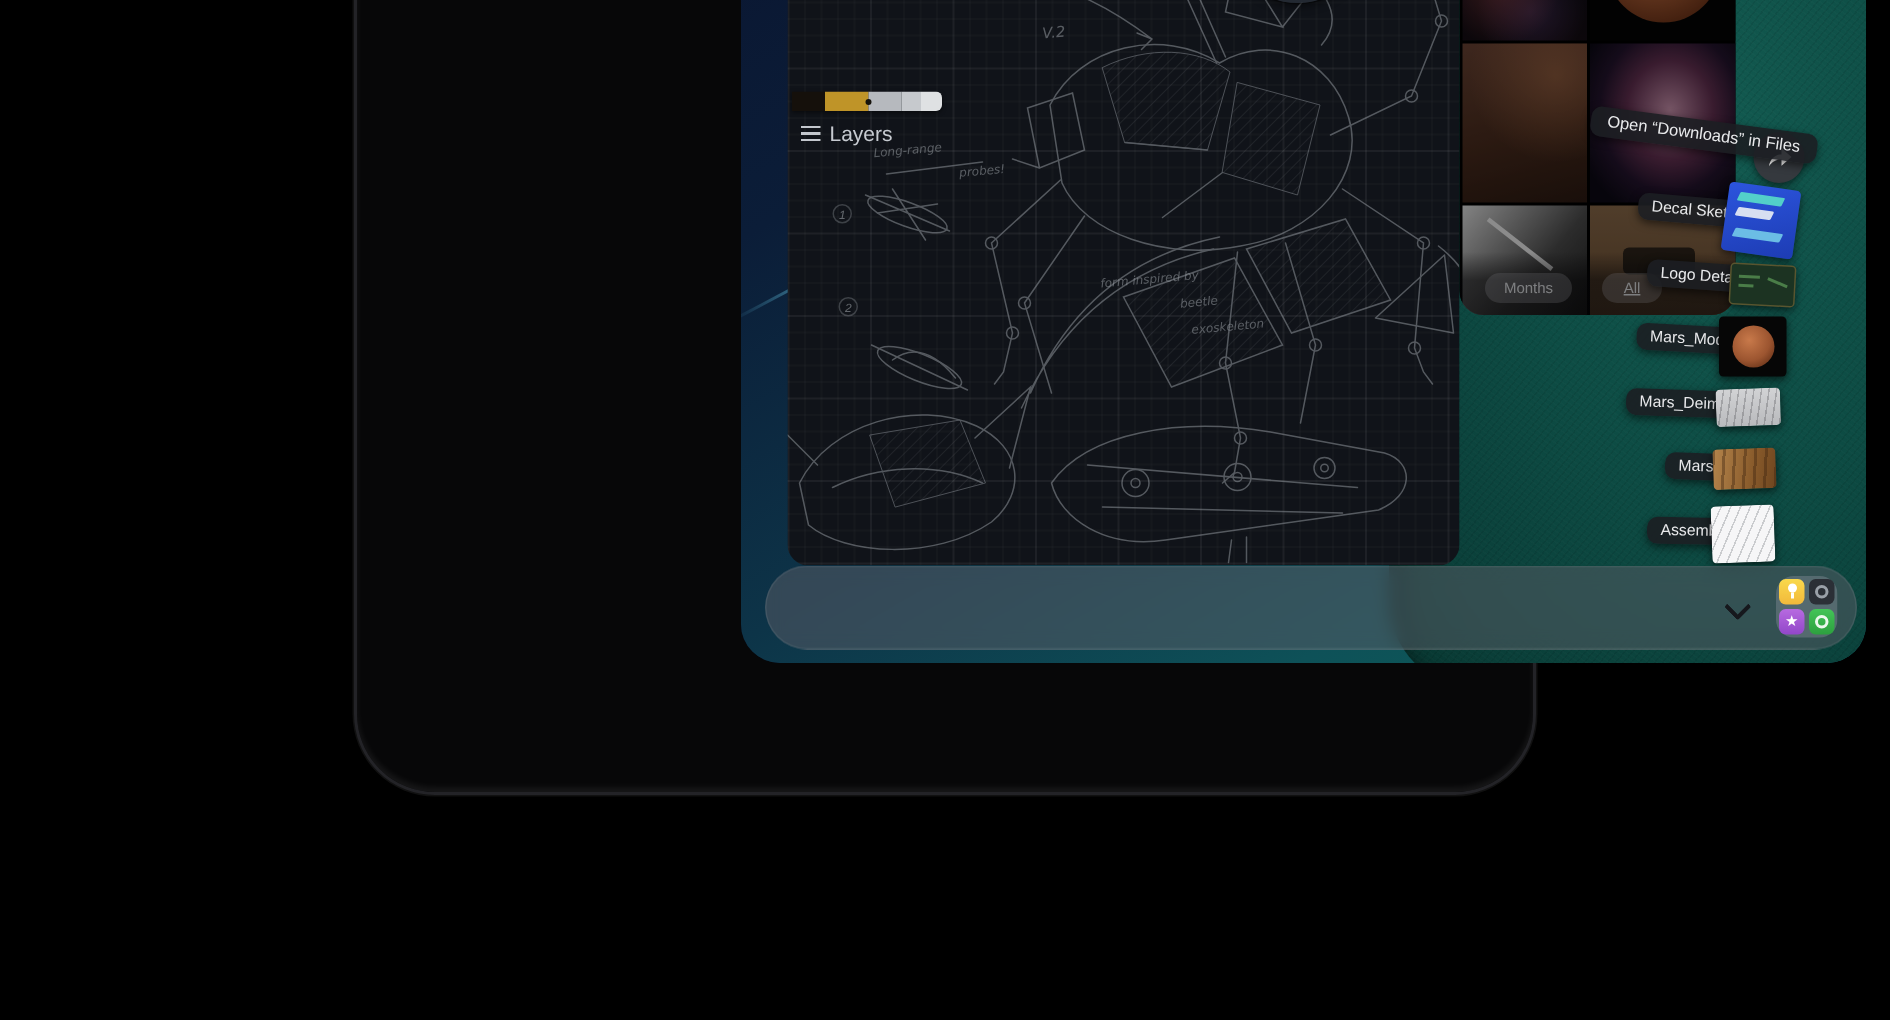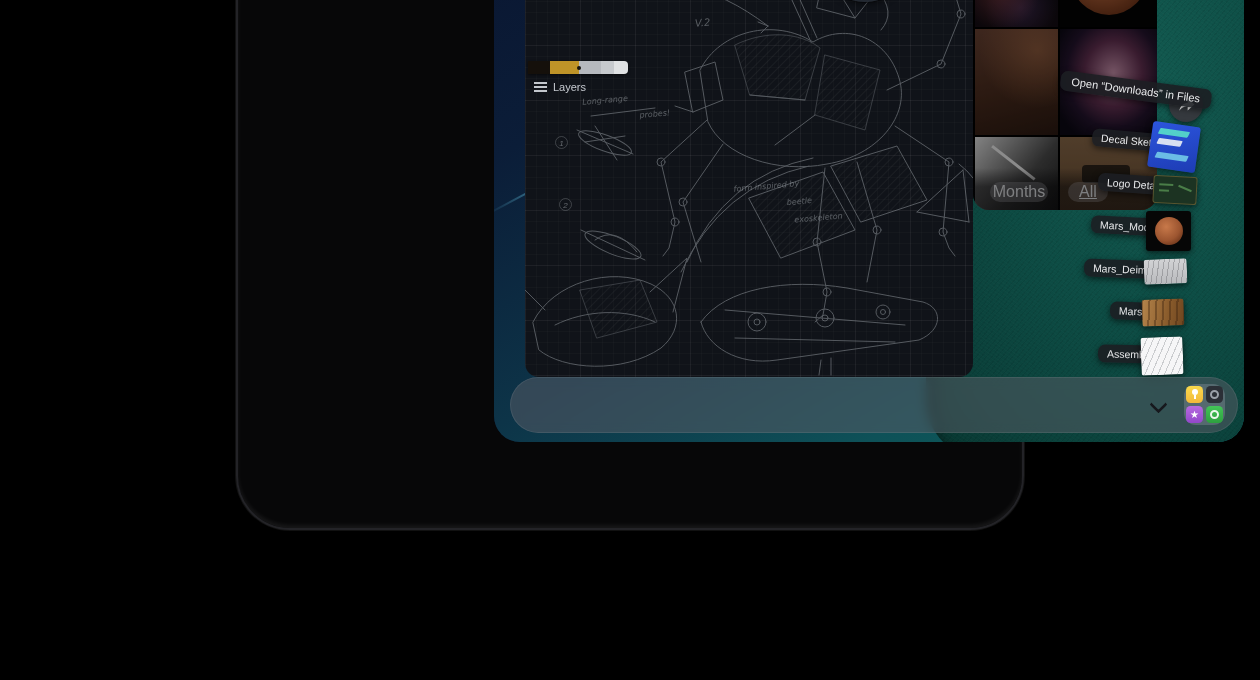--- a/index.html
+++ b/index.html
@@ -51,21 +51,21 @@
         #e7e9ec 0 45deg, #2a313b 45deg 90deg, #232932 90deg 135deg, #2a313b 135deg 180deg,
         #232932 180deg 225deg, #2a313b 225deg 270deg, #232932 270deg 315deg, #2a313b 315deg 360deg);
       box-shadow:0 0 0 1px rgba(0,0,0,.4), 0 2px 6px rgba(0,0,0,.5); }
 
   
   .colorbar { position:absolute; left:3px; top:131px; width:100px; height:13px; display:flex;
       border-radius:0 4px 4px 0; overflow:hidden; box-shadow:0 1px 3px rgba(0,0,0,.5); }
   .colorbar i { height:13px; }
   .cb-dot { position:absolute; left:52px; top:136px; width:4px; height:4px; border-radius:50%;
       background:#16130c; }
-  .layers-row { position:absolute; left:9px; top:151px; color:#c6cad0; font-size:11px;
+  .layers-row { position:absolute; left:9px; top:151px; color:#c6cad0; font-size:14px;
       display:flex; align-items:center; gap:6px; }
   .layers-row .bars3 { margin-top:0; }
 
   
   .hand { position:absolute; color:#c9d0d8; opacity:.52; font-style:italic;
       font-family:"DejaVu Sans", sans-serif; font-size:8px; line-height:9px;
       transform:rotate(-5deg); white-space:pre; }
   .circnum { position:absolute; width:13px; height:13px; border:1px solid rgba(201,208,216,.55);
       border-radius:50%; color:#c9d0d8; opacity:.6; font-size:8px; text-align:center;
       line-height:13px; font-style:italic; }
@@ -93,21 +93,21 @@
       background:linear-gradient(130deg,#e2e2e2 0%,#9c9c9c 28%,#4c4c4c 60%,#1d1d1d 100%); }
   .ph-craft i { position:absolute; left:18px; top:8px; width:54px; height:3px; background:#f0f0f0;
       transform:rotate(38deg); transform-origin:0 0; }
   .ph-rover { left:87px; top:207px; width:97px; height:73px;
       background:linear-gradient(#8a6a4a,#6e4f33); }
   .ph-rover i { position:absolute; left:22px; top:28px; width:48px; height:18px; background:#2d241a;
       border-radius:4px; }
   .ph-botbar { position:absolute; left:0; top:238px; width:184px; height:42px;
       background:linear-gradient(transparent, rgba(10,10,12,.55) 45%); }
   .seg { position:absolute; top:14px; height:20px; border-radius:10px;
-      background:rgba(190,192,198,.28); color:#d8dadd; font-size:16px;
+      background:rgba(190,192,198,.28); color:#d8dadd; font-size:10px;
       display:flex; align-items:center; justify-content:center; }
   .seg-months { left:17px; width:58px; }
   .seg-all { left:95px; width:40px;text-decoration:underline; }
   .dim-photos { position:absolute; inset:0; background:rgba(0,0,0,.42); }
 
   
   .share-btn { position:absolute; left:931px; top:158px; width:34px; height:34px; border-radius:50%;
       background:#35393e; display:flex; align-items:center; justify-content:center;
       box-shadow:0 2px 5px rgba(0,0,0,.5); }
   .pill { position:absolute; background:rgba(28,30,34,.9); color:#e8e9eb; font-size:10.5px;

